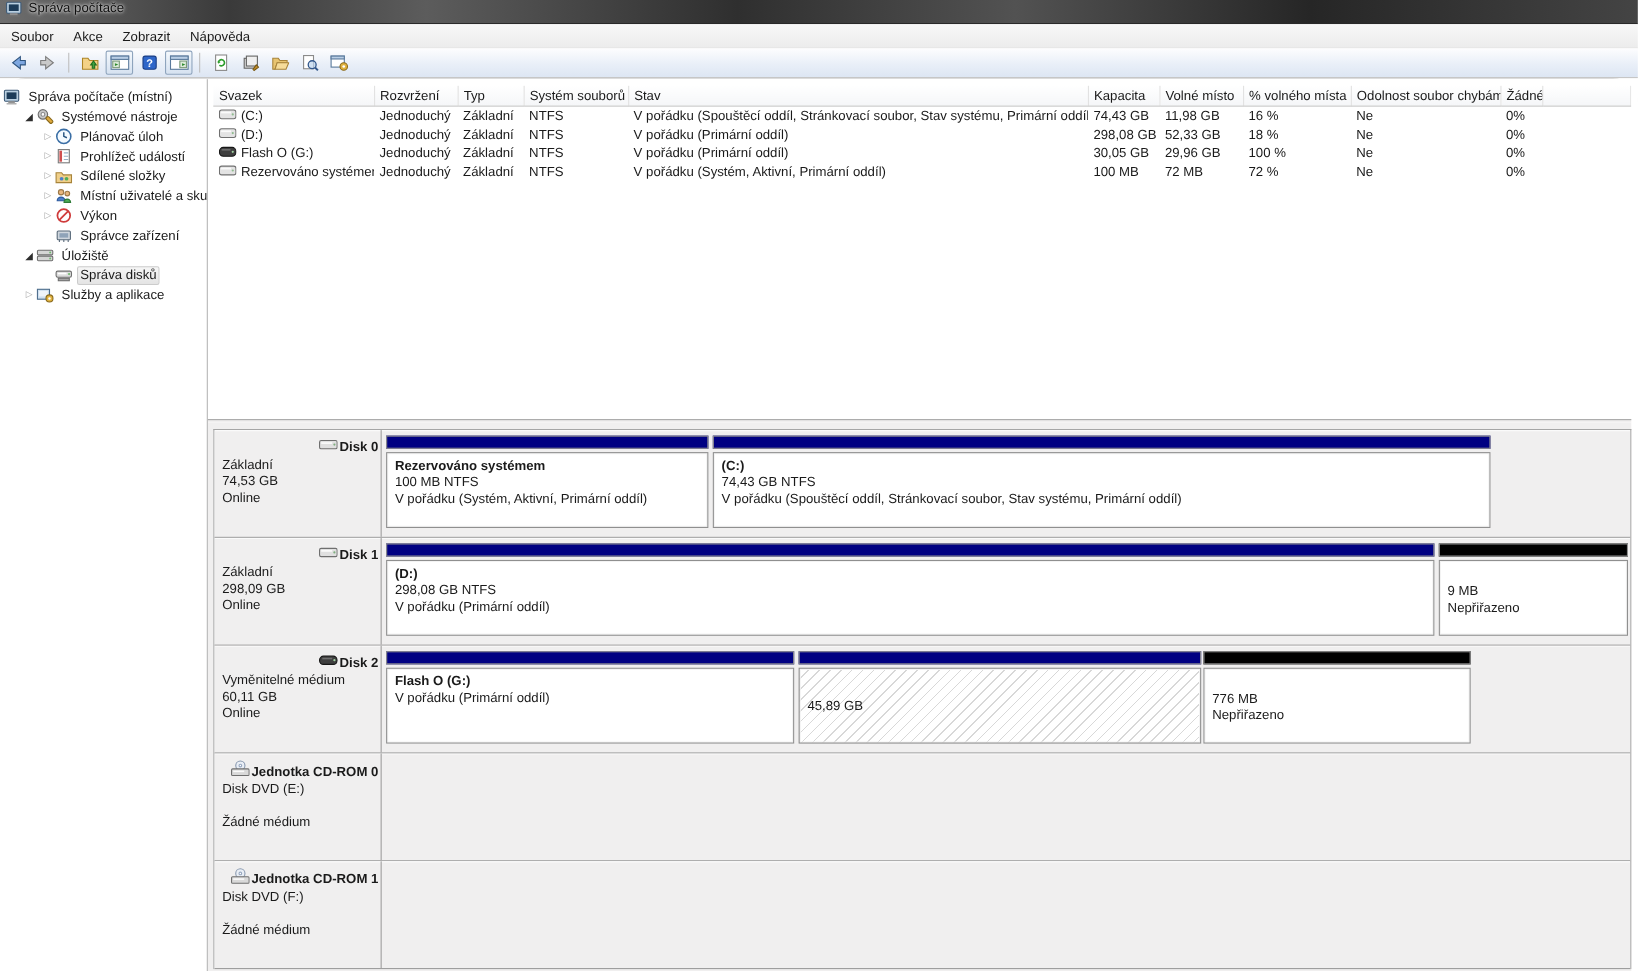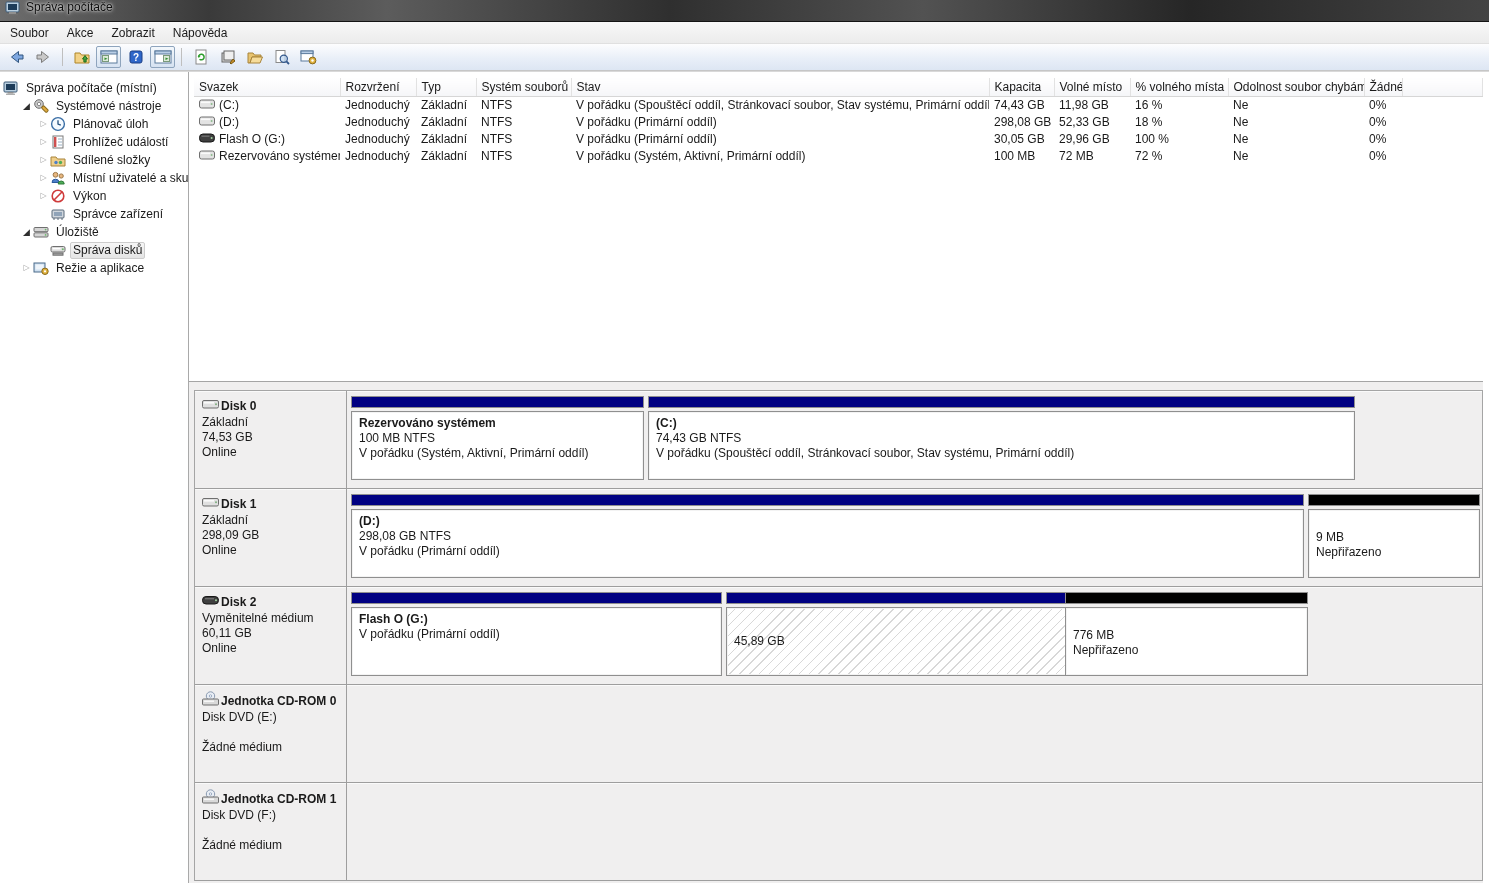--- a/index.html
+++ b/index.html
@@ -26,21 +26,21 @@
   
   .toolbar {
     height:27px; background:linear-gradient(#fdfdfe,#e9eff8 55%,#dde6f3);
     border-bottom:1px solid #c6c6c6; display:flex; align-items:center; padding-left:4px; gap:2px;
   }
   .tb-btn { width:25px; height:22px; display:flex; align-items:center; justify-content:center; border-radius:2px; }
   .tb-btn.framed { border:1px solid #8ea4bd; background:linear-gradient(#f4f8fc,#d6e2f1); }
   .tb-sep { width:1px; height:18px; background:#bfbfbf; margin:0 4px; flex:none; }
   .tb-btn svg { display:block; }
   
-  .main { display:flex; height:812px; border-top:1px solid #d9d9d9; }
+  .main { display:flex; height:812px; border-top:1px solid #d9d9d9;border-radius:23px; }
   .sidebar { width:189px; flex:none; background:#fff; border-right:1px solid #a9a9a9; padding-top:7px; overflow:hidden; }
   .tree-row { height:18px; display:flex; align-items:center; white-space:nowrap; overflow:hidden; cursor:default; }
   .expander { width:13px; flex:none; text-align:center; font-size:8px; color:#a6a6a6; line-height:18px; }
   .expander.expanded { color:#2e2e2e; font-size:9px; }
   .tree-icon { width:17px; height:16px; flex:none; margin-right:3px; display:inline-flex; align-items:center; }
   .tree-icon svg { display:block; }
   .tree-label { padding:0 3px; line-height:15px; }
   .tree-row.selected .tree-label {
     background:linear-gradient(#f6f6f6,#e4e4e4); border:1px solid #cccccc; border-radius:2px; padding:0 2px;
   }
@@ -54,21 +54,21 @@
     white-space:nowrap; overflow:hidden;
   }
   table.volumes td { height:17px; padding:0 5px; white-space:nowrap; overflow:hidden; }
   .vol-cell-first { display:flex; align-items:center; gap:4px; }
   .vol-cell-first svg { flex:none; }
   .splitter { height:3px; background:#f0efef; border-top:1px solid #a5a5a5; }
   .disk-pane { height:500px; background:#f0efef; padding:6px 0 0 5px; }
   .disk-rows { border:1px solid #a5a5a5; border-bottom:none; width:1289px; }
   .disk-row { position:relative; height:98px; border-bottom:1px solid #9e9e9e; box-shadow:inset 0 1px 0 #fafafa; display:flex; background:#f0efef; }
   .disk-label { width:152px; flex:none; border-right:1px solid #9e9e9e; padding:6px 2px 0 7px; overflow:hidden; }
-  .disk-title { font-weight:bold; display:flex; align-items:center; gap:2px; line-height:16px; }
+  .disk-title { font-weight:bold; display:flex; align-items:center; gap:2px; line-height:16px;justify-content:flex-end; }
   .disk-title svg { flex:none; }
   .disk-line { line-height:15px; min-height:15px; white-space:nowrap; }
   .graph { position:relative; flex:1; }
   .seg { position:absolute; top:5px; bottom:8px; }
   .seg-band { height:12px; border:1px solid #8f8f8f; }
   .seg-body {
     position:absolute; top:15px; left:0; right:0; bottom:0;
     background:#fff; border:1px solid #8f8f8f; box-shadow:inset 0 0 0 1px #f3f3f3;
     padding:3px 7px; overflow:hidden;
   }
@@ -300,21 +300,21 @@
       <div class="tree-row" style="padding-left: 20px;">
         <span class="expander">▷</span>
         <span class="tree-icon">
           <svg width="16" height="16" viewBox="0 0 16 16">
             <rect x="1" y="3" width="11" height="9" fill="#cfe0f0" stroke="#4a6b8a"></rect>
             <rect x="2.5" y="4.5" width="8" height="5" fill="#eef4fa"></rect>
             <circle cx="12" cy="11.3" r="3.2" fill="#e0b23e" stroke="#8a6a1d"></circle>
             <circle cx="12" cy="11.3" r="1.1" fill="#fff"></circle>
           </svg>
         </span>
-        <span class="tree-label">Režie a aplikace</span>
+        <span class="tree-label">Služby a aplikace</span>
       </div>
     </div>
   <div class="content">
     <div class="list-pane">
       <table class="volumes">
         <thead>
             <tr>
               <th style="width: 146px;">Svazek</th>
               <th style="width: 76px;">Rozvržení</th>
               <th style="width: 60px;">Typ</th>
@@ -509,21 +509,21 @@
                   <div class="seg-title">Flash O (G:)</div>
                   <div class="seg-line">V pořádku (Primární oddíl)</div>
                 </div>
               </div>
               <div class="seg hatched" style="left: 379px; width: 366px;">
                 <div class="seg-band" style="background: rgb(0, 0, 130);"></div>
                 <div class="seg-body">
                   <div class="seg-line">45,89 GB</div>
                 </div>
               </div>
-              <div class="seg unalloc" style="left: 718px; width: 243px;">
+              <div class="seg unalloc" style="left: 747px; width: 243px;">
                 <div class="seg-band" style="background: rgb(0, 0, 0);"></div>
                 <div class="seg-body">
                   <div class="seg-line">776 MB</div>
                   <div class="seg-line">Nepřiřazeno</div>
                 </div>
               </div>
             </div>
           </div>
           <div class="disk-row">
             <div class="disk-label">

